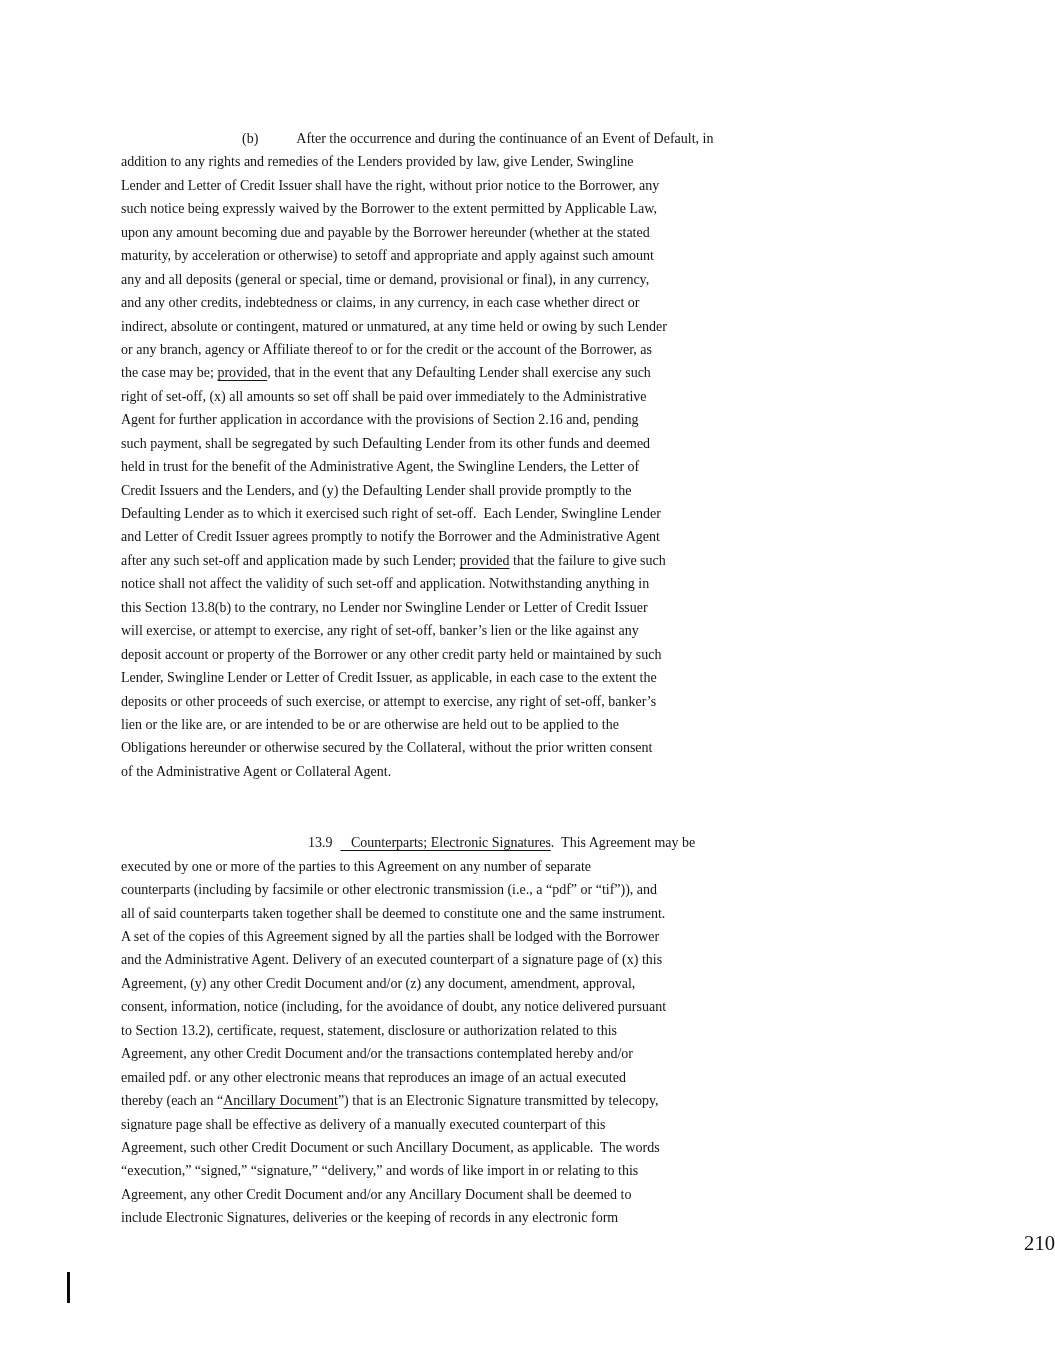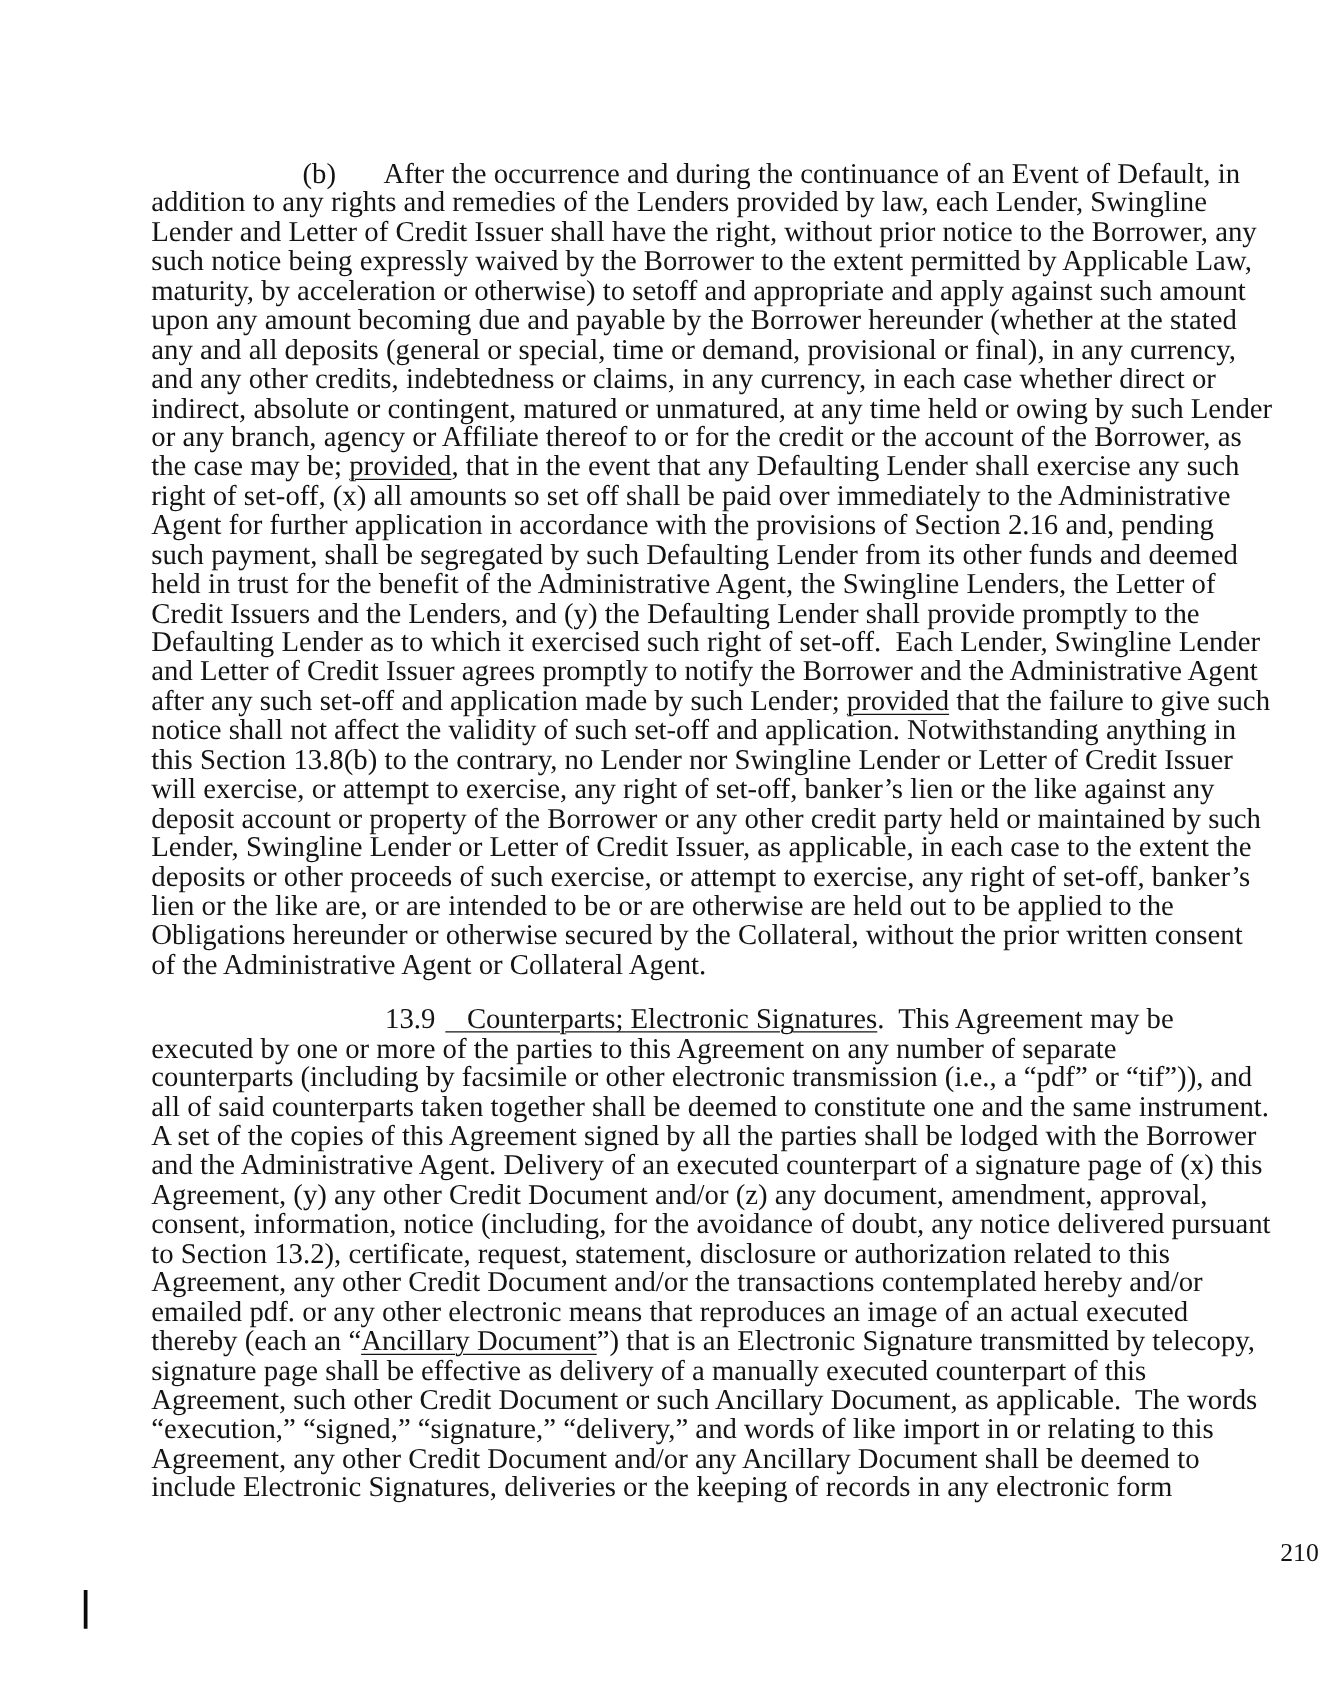--- a/index.html
+++ b/index.html
@@ -9,24 +9,24 @@
     position: relative;
     font-family: "Liberation Serif", "DejaVu Serif", serif;
     color: #141414;
     overflow: hidden;
   }
   .document-body {
     position: absolute;
     left: 121px; top: 127px;
     width: 812px;
   }
-  .paragraph + .paragraph { margin-top: 20px; }
+  .paragraph + .paragraph { margin-top: 48px; }
   .line {
     white-space: pre;
-    font-size: 23px;
+    font-size: 14px;
     line-height: 23.45px;
     height: 23.45px;
   }
   .gap { display: inline-block; height: 1px; }
   .u { text-decoration: underline; text-underline-offset: 2.5px; text-decoration-thickness: 1.2px; text-align: center; }
   .page-number {
     position: absolute;
     top: 1232px; left: 0;
     width: 1055px;
     text-align: right;
@@ -39,25 +39,25 @@
     width: 3px; height: 31px;
     background: #0a0a0a;
   }
 </style>
 </head>
 <body>
 
 <div class="document-body">
     <div class="paragraph">
       <div class="line"><span class="gap" style="width: 121px;"></span><span>(b)</span><span class="gap" style="width: 38px;"></span><span>After the occurrence and during the continuance of an Event of Default, in</span></div>
-      <div class="line"><span>addition to any rights and remedies of the Lenders provided by law, each Lender, Swingline</span></div>
+      <div class="line"><span>addition to any rights and remedies of the Lenders provided by law, give Lender, Swingline</span></div>
       <div class="line"><span>Lender and Letter of Credit Issuer shall have the right, without prior notice to the Borrower, any</span></div>
       <div class="line"><span>such notice being expressly waived by the Borrower to the extent permitted by Applicable Law,</span></div>
+      <div class="line"><span>upon any amount becoming due and payable by the Borrower hereunder (whether at the stated</span></div>
       <div class="line"><span>maturity, by acceleration or otherwise) to setoff and appropriate and apply against such amount</span></div>
-      <div class="line"><span>upon any amount becoming due and payable by the Borrower hereunder (whether at the stated</span></div>
       <div class="line"><span>any and all deposits (general or special, time or demand, provisional or final), in any currency,</span></div>
       <div class="line"><span>and any other credits, indebtedness or claims, in any currency, in each case whether direct or</span></div>
       <div class="line"><span>indirect, absolute or contingent, matured or unmatured, at any time held or owing by such Lender</span></div>
       <div class="line"><span>or any branch, agency or Affiliate thereof to or for the credit or the account of the Borrower, as</span></div>
       <div class="line"><span>the case may be; </span><span class="u">provided</span><span>, that in the event that any Defaulting Lender shall exercise any such</span></div>
       <div class="line"><span>right of set-off, (x) all amounts so set off shall be paid over immediately to the Administrative</span></div>
       <div class="line"><span>Agent for further application in accordance with the provisions of Section 2.16 and, pending</span></div>
       <div class="line"><span>such payment, shall be segregated by such Defaulting Lender from its other funds and deemed</span></div>
       <div class="line"><span>held in trust for the benefit of the Administrative Agent, the Swingline Lenders, the Letter of</span></div>
       <div class="line"><span>Credit Issuers and the Lenders, and (y) the Defaulting Lender shall provide promptly to the</span></div>

